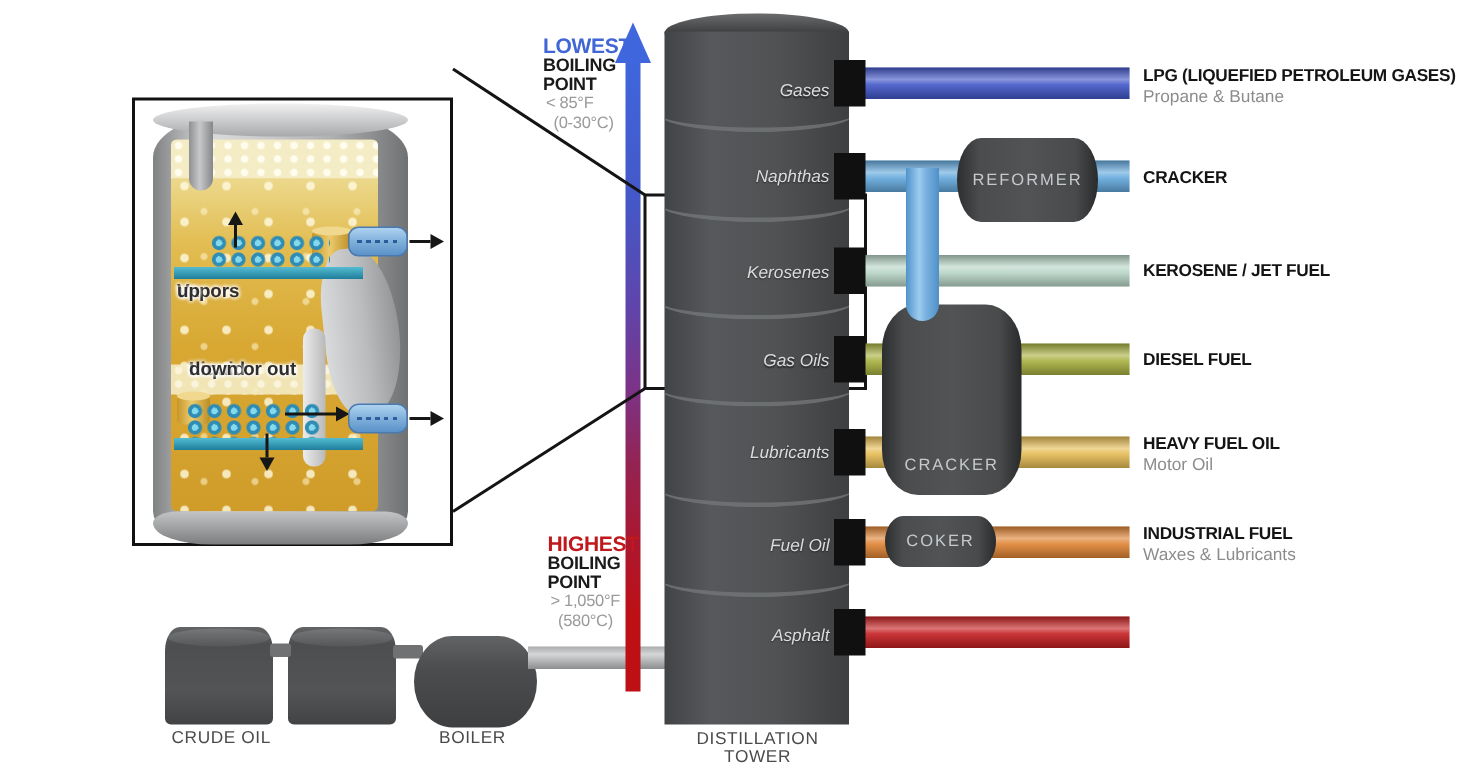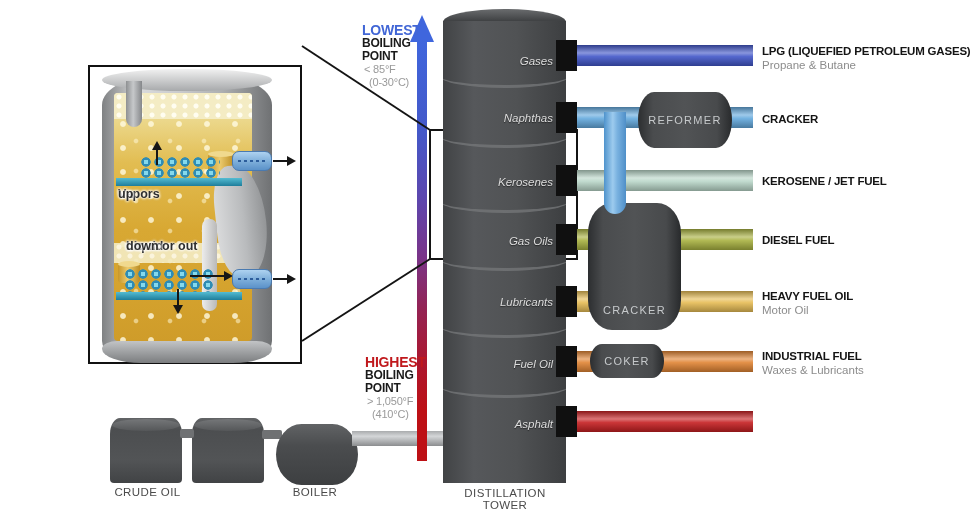--- a/index.html
+++ b/index.html
@@ -126,21 +126,21 @@
     <div>POINT</div>
     <div class="scale-temp">&lt; 85°F</div>
     <div class="scale-temp2">(0-30°C)</div>
   </div>
 
   <div class="abs scale-block" style="left:365px;top:356px;">
     <div class="scale-word" style="color: rgb(192, 24, 28);">HIGHEST</div>
     <div>BOILING</div>
     <div>POINT</div>
     <div class="scale-temp">&gt; 1,050°F</div>
-    <div class="scale-temp2">(410°C)</div>
+    <div class="scale-temp2">(580°C)</div>
   </div>
 
   <div class="abs tower-top"></div>
   <div class="abs tower-body">
     <div class="seam" style="top:42px"></div>
     <div class="seam" style="top:102px"></div>
     <div class="seam" style="top:167px"></div>
     <div class="seam" style="top:225px"></div>
     <div class="seam" style="top:292px"></div>
     <div class="seam" style="top:352px"></div>

